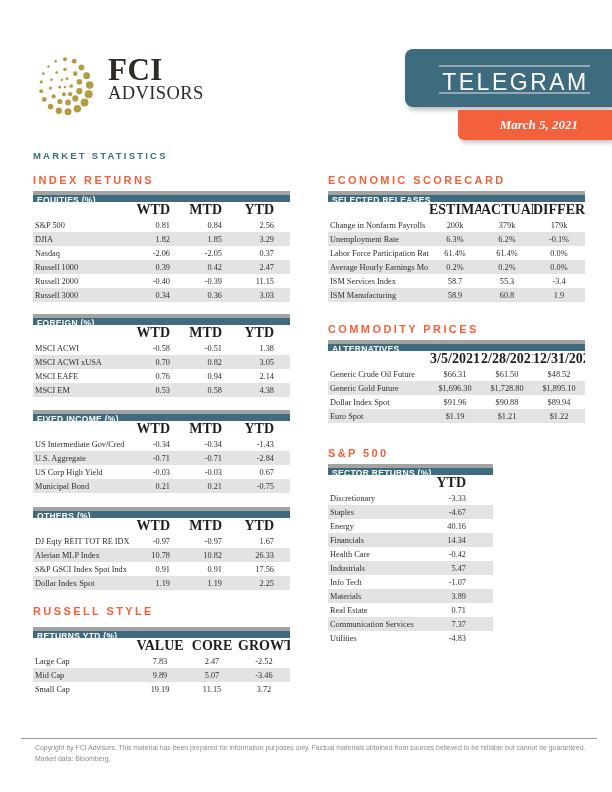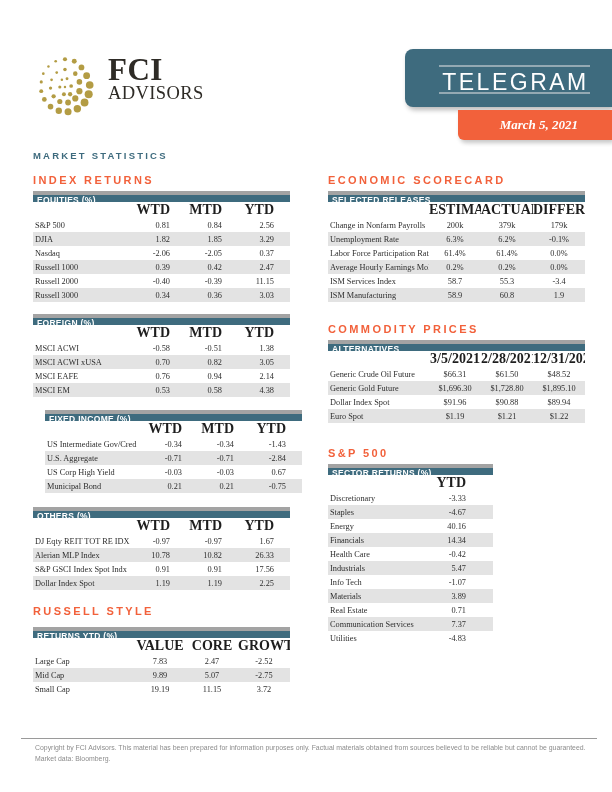--- a/index.html
+++ b/index.html
@@ -56,21 +56,21 @@
   .tbl .label{text-align:left;padding-left:2px;}
   .tbl .num{width:52px;}
   .t-right .num{text-align:right;padding-right:16px;}
   .t-center .num{text-align:center;}
   .t-one .num{width:60px;text-align:right;padding-right:27px;}
 
   
   #index-heading{left:33px;top:174px;}
   #sec-equities{left:33px;top:191px;width:257px;}
   #sec-foreign{left:33px;top:314px;width:257px;}
-  #sec-fixed{left:33px;top:410px;width:257px;margin-left:12px;}
+  #sec-fixed{left:33px;top:410px;width:257px;}
   #sec-others{left:33px;top:507px;width:257px;}
   #russell-heading{left:33px;top:605px;}
   #sec-returns-ytd{left:33px;top:627px;width:257px;}
 
   #econ-heading{left:328px;top:174px;}
   #sec-selected{left:328px;top:191px;width:257px;}
   #commodity-heading{left:328px;top:323px;}
   #sec-alternatives{left:328px;top:340px;width:257px;}
   #sp500-heading{left:328px;top:447px;}
   #sec-sector{left:328px;top:464px;width:165px;}
@@ -331,21 +331,21 @@
           <tr>
             <td class="label">Large Cap</td>
             <td class="num">7.83</td>
             <td class="num">2.47</td>
             <td class="num">-2.52</td>
           </tr>
           <tr>
             <td class="label">Mid Cap</td>
             <td class="num">9.89</td>
             <td class="num">5.07</td>
-            <td class="num">-2.75</td>
+            <td class="num">-3.46</td>
           </tr>
           <tr>
             <td class="label">Small Cap</td>
             <td class="num">19.19</td>
             <td class="num">11.15</td>
             <td class="num">3.72</td>
           </tr>
         </tbody>
       </table>
   </div>

